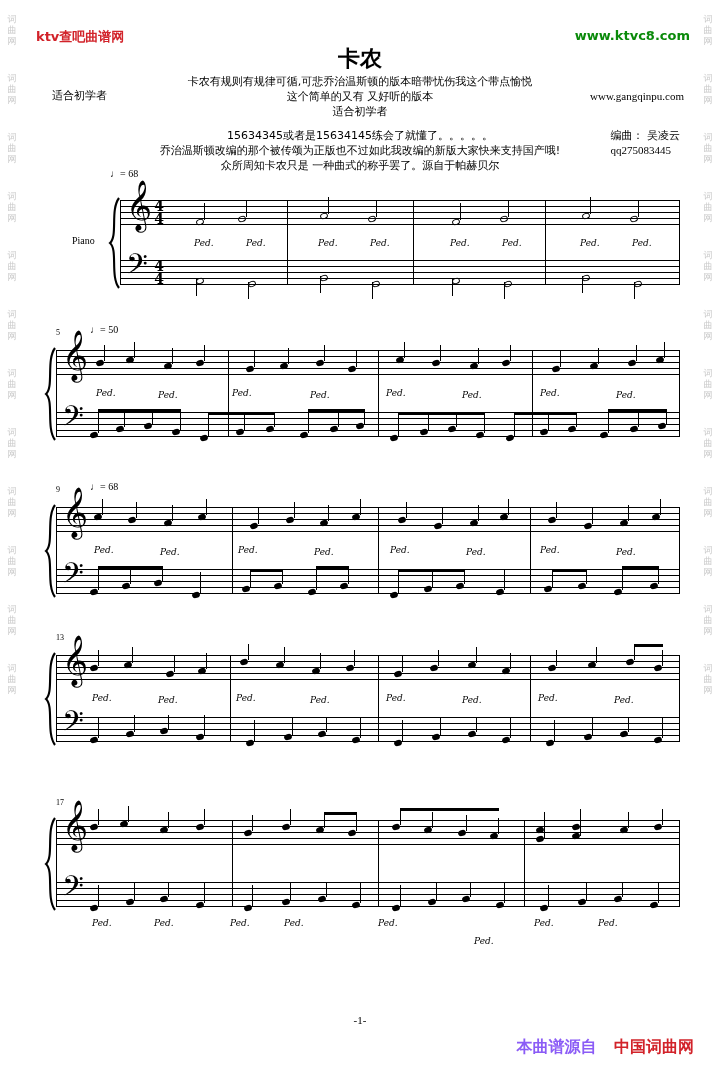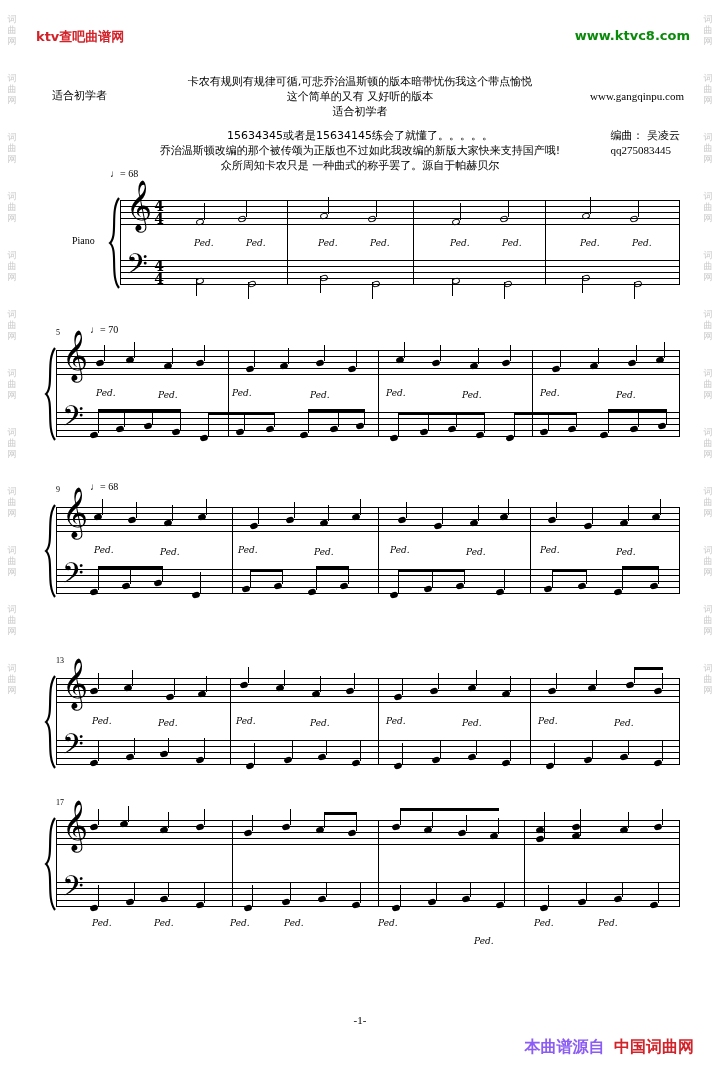--- a/index.html
+++ b/index.html
@@ -118,21 +118,21 @@
   .pagenum{
     position:absolute;left:0;right:0;bottom:42px;text-align:center;
     font-size:11px;color:#000;font-family:"Liberation Serif", serif;
   }
   .footer{
     position:absolute;right:26px;bottom:10px;
     font-size:16px;font-weight:bold;
     font-family:"DejaVu Sans", sans-serif;
   }
   .footer .f1{color:#8b5cf6;}
-  .footer .f2{color:#d2232a;margin-left:4px;}
+  .footer .f2{color:#d2232a;margin-left:12px;}
 </style>
 </head>
 <body>
 
 <div class="page">
 
   <div class="wm-col left">
     <div class="wm-block">词<br>曲<br>网</div>
     <div class="wm-block">词<br>曲<br>网</div>
     <div class="wm-block">词<br>曲<br>网</div>
@@ -157,20 +157,21 @@
     <div class="wm-block">词<br>曲<br>网</div>
     <div class="wm-block">词<br>曲<br>网</div>
     <div class="wm-block">词<br>曲<br>网</div>
     <div class="wm-block">词<br>曲<br>网</div>
     <div class="wm-block">词<br>曲<br>网</div>
     <div class="wm-block">词<br>曲<br>网</div>
   </div>
 
   <div class="hdr-left">ktv查吧曲谱网</div>
   <div class="hdr-right">www.ktvc8.com</div>
+  <div class="title">卡农</div>
 
   <div class="subtitle-block">
     <div>卡农有规则有规律可循,可悲乔治温斯顿的版本暗带忧伤我这个带点愉悦</div>
     <div>这个简单的又有 又好听的版本</div>
     <div>适合初学者</div>
   </div>
 
   <div class="brand-left">适合初学者</div>
   <div class="brand-right">www.gangqinpu.com</div>
 
@@ -265,21 +266,21 @@
     <div class="ped" style="left:318px;top:48px;">Ped.</div>
     <div class="ped" style="left:370px;top:48px;">Ped.</div>
     <div class="ped" style="left:450px;top:48px;">Ped.</div>
     <div class="ped" style="left:502px;top:48px;">Ped.</div>
     <div class="ped" style="left:580px;top:48px;">Ped.</div>
     <div class="ped" style="left:632px;top:48px;">Ped.</div>
   </div>
 
   <div class="sys" style="top:340px;height:130px;">
     <div class="measnum" style="left:56px;top:-12px;">5</div>
-    <div class="tempo" style="left:90px;top:-16px;">♩= 70</div>
+    <div class="tempo" style="left:90px;top:-16px;">♩= 50</div>
     <div class="staff-lines" style="left:56px;width:624px;top:10px;">
       <div class="ln" style="top:0px;"></div>
         <div class="ln" style="top:6px;"></div>
       <div class="ln" style="top:12px;"></div>
         <div class="ln" style="top:18px;"></div>
       <div class="ln" style="top:24px;"></div>
     </div>
     <div class="staff-lines" style="left:56px;width:624px;top:72px;">
       <div class="ln" style="top:0px;"></div>
         <div class="ln" style="top:6px;"></div>
@@ -495,21 +496,21 @@
     <div class="ped" style="left:94px;top:48px;">Ped.</div>
     <div class="ped" style="left:160px;top:50px;">Ped.</div>
     <div class="ped" style="left:238px;top:48px;">Ped.</div>
     <div class="ped" style="left:314px;top:50px;">Ped.</div>
     <div class="ped" style="left:390px;top:48px;">Ped.</div>
     <div class="ped" style="left:466px;top:50px;">Ped.</div>
     <div class="ped" style="left:540px;top:48px;">Ped.</div>
     <div class="ped" style="left:616px;top:50px;">Ped.</div>
   </div>
 
-  <div class="sys" style="top:668px;height:130px;">
+  <div class="sys" style="top:645px;height:130px;">
     <div class="measnum" style="left:56px;top:-12px;">13</div>
     <div class="staff-lines" style="left:56px;width:624px;top:10px;">
       <div class="ln" style="top:0px;"></div>
         <div class="ln" style="top:6px;"></div>
       <div class="ln" style="top:12px;"></div>
         <div class="ln" style="top:18px;"></div>
       <div class="ln" style="top:24px;"></div>
     </div>
     <div class="staff-lines" style="left:56px;width:624px;top:72px;">
       <div class="ln" style="top:0px;"></div>

